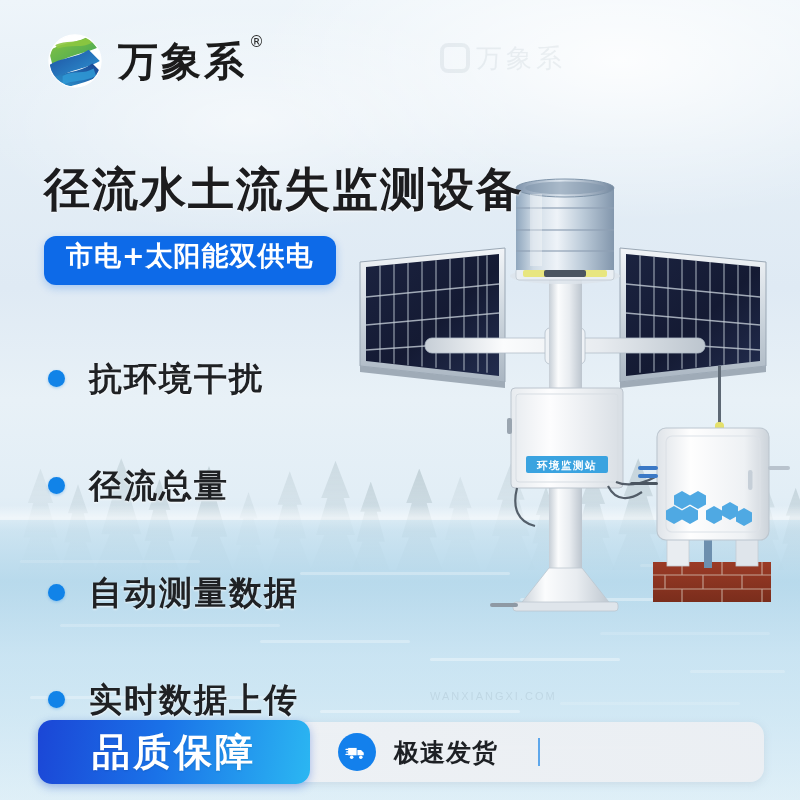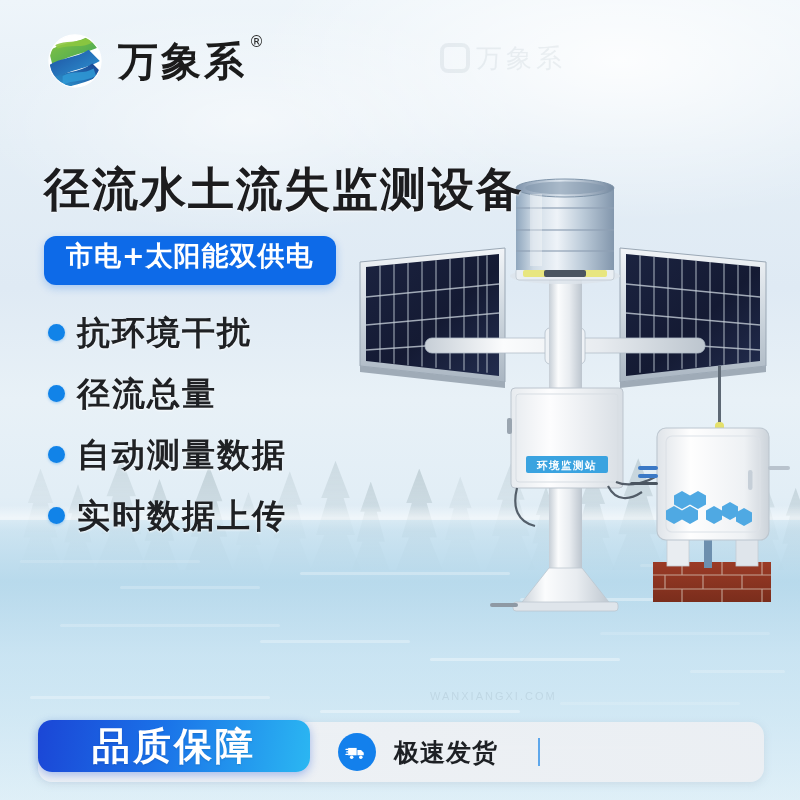--- a/index.html
+++ b/index.html
@@ -125,21 +125,21 @@
     box-shadow: 0 3px 9px rgba(13,106,232,.28);
     font-family: "DejaVu Sans", "Liberation Sans", sans-serif;
     white-space: nowrap;
   }
 
   
   .features {
     position: absolute; left: 48px; top: 316px;
     display: flex; flex-direction: column; gap: 28px;
   }
-  .feature-row { display: flex; align-items: center; gap: 12px; }
+  .feature-row { display: flex; align-items: center; gap: 24px; margin-top: 46px; }
   .feature-dot {
     width: 17px; height: 17px; border-radius: 50%;
     background: #1183e8; flex: none;
     box-shadow: 0 1px 3px rgba(17,131,232,.35);
   }
   .feature-label {
     font-size: 33px; font-weight: 600; color: #1f2124;
     letter-spacing: 2px; line-height: 1;
     text-shadow: 0 1px 2px rgba(255,255,255,.8);
     font-family: "DejaVu Sans", "Liberation Sans", sans-serif;
@@ -166,21 +166,21 @@
   .service-bar {
     position: absolute; left: 38px; top: 722px;
     width: 726px; height: 60px;
     background: linear-gradient(90deg, rgba(240,242,245,.9), rgba(236,239,243,.95));
     border-radius: 14px;
     display: flex; align-items: center;
     box-shadow: 0 2px 8px rgba(120,140,160,.18);
   }
   .quality-pill {
     position: absolute; left: 0; top: -2px;
-    width: 272px; height: 52px;
+    width: 272px; height: 64px;
     border-radius: 14px;
     background: linear-gradient(100deg, #1b46d6 0%, #1a72e8 45%, #2bb7f2 100%);
     display: flex; align-items: center; justify-content: center;
     box-shadow: 0 3px 10px rgba(27,80,214,.35);
   }
   .quality-label {
     color: #fff; font-size: 38px; font-weight: 700; letter-spacing: 3px;
     font-family: "DejaVu Sans", "Liberation Sans", sans-serif;
     text-shadow: 0 1px 2px rgba(0,0,0,.12);
     white-space: nowrap;

